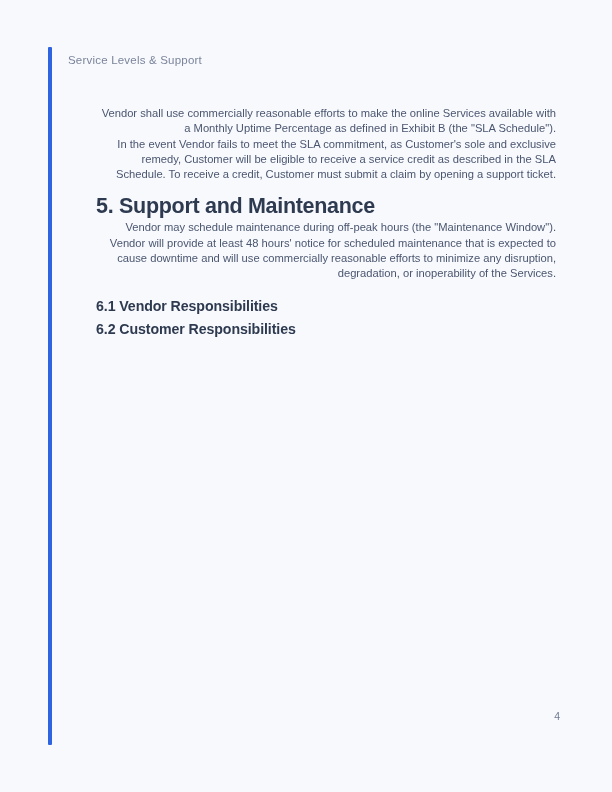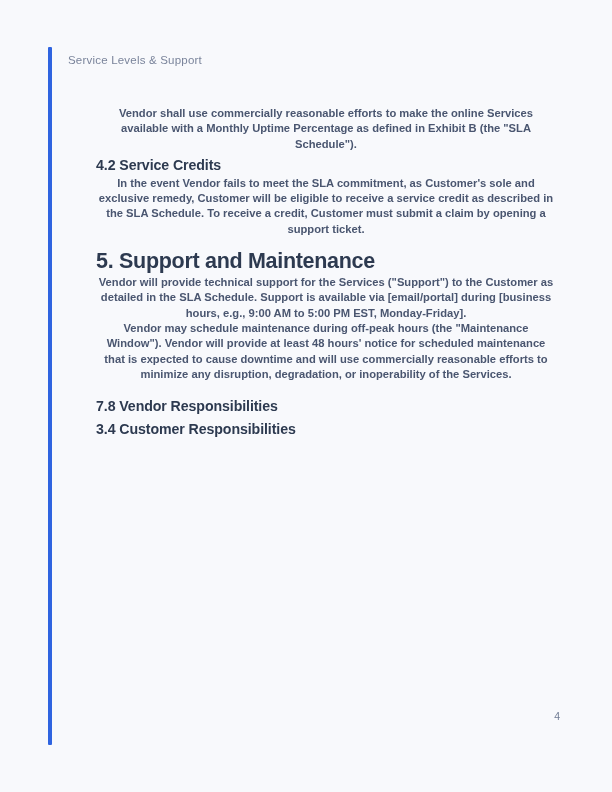--- a/index.html
+++ b/index.html
@@ -71,22 +71,21 @@
     font-weight: 700;
     color: #2d3a50;
     letter-spacing: -0.1px;
   }
 
   p.body-text {
     margin: 0;
     font-size: 11.2px;
     line-height: 15.3px;
     color: #4a5670;
-    text-align: center;
-    font-weight: bold;
+    text-align: right;
   }
 
   .block { margin: 0; }
 
   .sec-title-wrap { margin-bottom: 1px; }
   .sub-title-wrap { margin-top: 4px; margin-bottom: 1px; }
   .sec-gap { height: 11px; }
 
   
   .page-number {
@@ -105,44 +104,40 @@
 <div class="page">
 
   <div class="accent-bar"></div>
 
   <div class="running-header">Service Levels &amp; Support</div>
 
   <div class="content">
 
     <div class="block">
       <p class="body-text">Vendor shall use commercially reasonable efforts to make the online Services available with a Monthly Uptime Percentage as defined in Exhibit B (the "SLA Schedule").</p>
-      <div class="sub-title-wrap">
-        <h2 class="sub-title">4.2 Service Credits</h2>
-      </div>
       <p class="body-text">In the event Vendor fails to meet the SLA commitment, as Customer's sole and exclusive remedy, Customer will be eligible to receive a service credit as described in the SLA Schedule. To receive a credit, Customer must submit a claim by opening a support ticket.</p>
     </div>
 
     <div class="sec-gap"></div>
 
     <div class="block">
       <div class="sec-title-wrap">
         <h1 class="sec-title">5. Support and Maintenance</h1>
       </div>
-      <p class="body-text">Vendor will provide technical support for the Services ("Support") to the Customer as detailed in the SLA Schedule. Support is available via [email/portal] during [business hours, e.g., 9:00 AM to 5:00 PM EST, Monday-Friday].</p>
       <p class="body-text">Vendor may schedule maintenance during off-peak hours (the "Maintenance Window"). Vendor will provide at least 48 hours' notice for scheduled maintenance that is expected to cause downtime and will use commercially reasonable efforts to minimize any disruption, degradation, or inoperability of the Services.</p>
     </div>
 
     <div class="sec-gap"></div>
 
     <div class="block">
       <div class="sub-title-wrap">
-        <h2 class="sub-title">7.8 Vendor Responsibilities</h2>
+        <h2 class="sub-title">6.1 Vendor Responsibilities</h2>
       </div>
       <div class="sub-title-wrap">
-        <h2 class="sub-title">3.4 Customer Responsibilities</h2>
+        <h2 class="sub-title">6.2 Customer Responsibilities</h2>
       </div>
     </div>
 
   </div>
 
   <div class="page-number">4</div>
 
 </div>
 
 </body></html>

